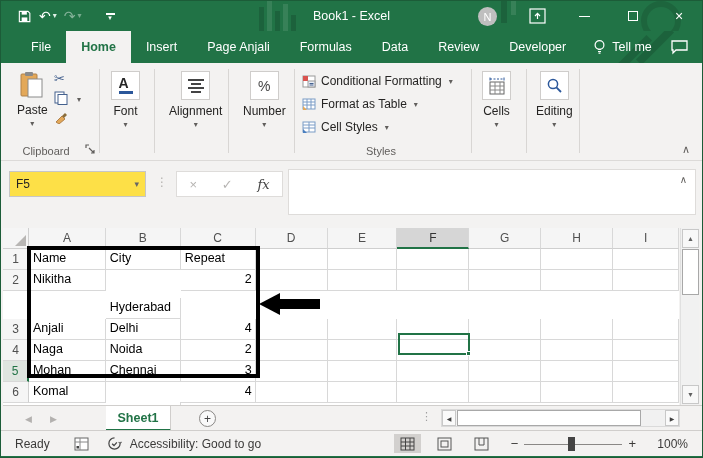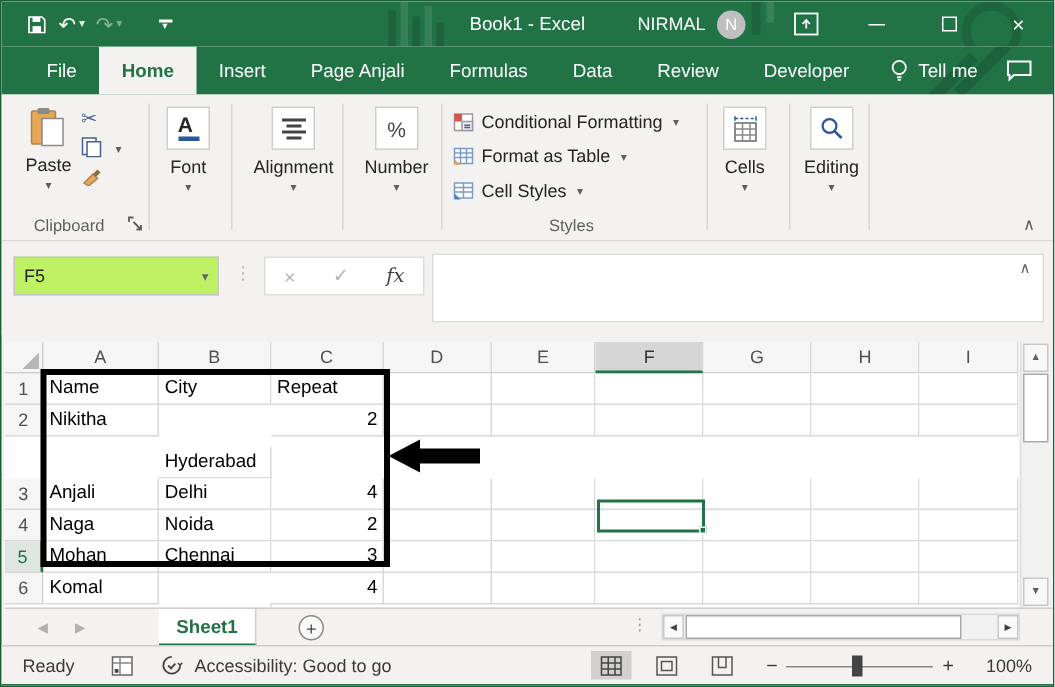--- a/index.html
+++ b/index.html
@@ -52,21 +52,21 @@
   .font-A .ul { display:block; height:3px; width:14px; background:#2b579a; margin-top:1px; }
   .align-ic span { display:block; height:2px; background:#444; margin:2px auto; }
   .styles-row { position:absolute; display:flex; align-items:center; gap:5px; font-size:12px; color:#252423; white-space:nowrap; }
   .styles-row .chev { margin-left:2px; }
   .launcher { position:absolute; top:81px; width:12px; height:12px; }
   .collapse-ribbon { position:absolute; right:12px; top:80px; font-size:11px; color:#605e5c; }
   .small-stack { position:absolute; display:flex; flex-direction:column; gap:6px; }
 
   
   .formularow { position:absolute; left:0; top:160px; width:100%; height:62px; background:#f3f2f1; }
-  .namebox { position:absolute; left:8px; top:10px; width:137px; height:26px; background:#bef264; border:1px solid #c6c6c6;
+  .namebox { position:absolute; left:8px; top:10px; width:137px; height:26px; background:#fde047; border:1px solid #c6c6c6;
              display:flex; align-items:center; padding:0 6px; font-size:12px; color:#252423; }
   .namebox .dd { margin-left:auto; color:#666; font-size:9px; }
   .fdots { position:absolute; left:155px; top:14px; color:#b5b3b1; font-size:12px; letter-spacing:0; }
   .fbtns { position:absolute; left:175px; top:10px; width:107px; height:26px; background:#fff; border:1px solid #dedcda;
            display:flex; align-items:center; justify-content:space-around; }
   .fbtns .fx-cancel, .fbtns .fx-enter { color:#b6b4b2; font-size:13px; }
   .fbtns .fx { font-family:"DejaVu Serif",serif; font-style:italic; font-size:13px; color:#444; }
   .finput { position:absolute; left:287px; top:8px; width:408px; height:46px; background:#fff; border:1px solid #dedcda; }
   .finput .expand { position:absolute; right:8px; top:4px; font-size:10px; color:#605e5c; }
 
@@ -163,21 +163,20 @@
           <span class="dd">▾</span>
         </span>
       <span class="qat-sep"></span>
       <span class="qat-custom">
           <span class="bar"></span>
           <span class="chev">▾</span>
         </span>
     </div>
 
     <div class="win-title">Book1 - Excel</div>
-    <div class="user-name">NIRMAL</div>
     <div class="avatar">N</div>
 
     <span class="ribbon-display">
       <svg width="17" height="16" viewBox="0 0 17 16">
           <rect x="1" y="1" width="15" height="14" fill="none" stroke="#fff" stroke-width="1.2"></rect>
           <path d="M8.5 11V5.5M6 8l2.5-2.6L11 8" fill="none" stroke="#fff" stroke-width="1.2"></path>
         </svg>
     </span>
     <div class="win-btn" style="left:568px">
         <span class="bar"></span>

